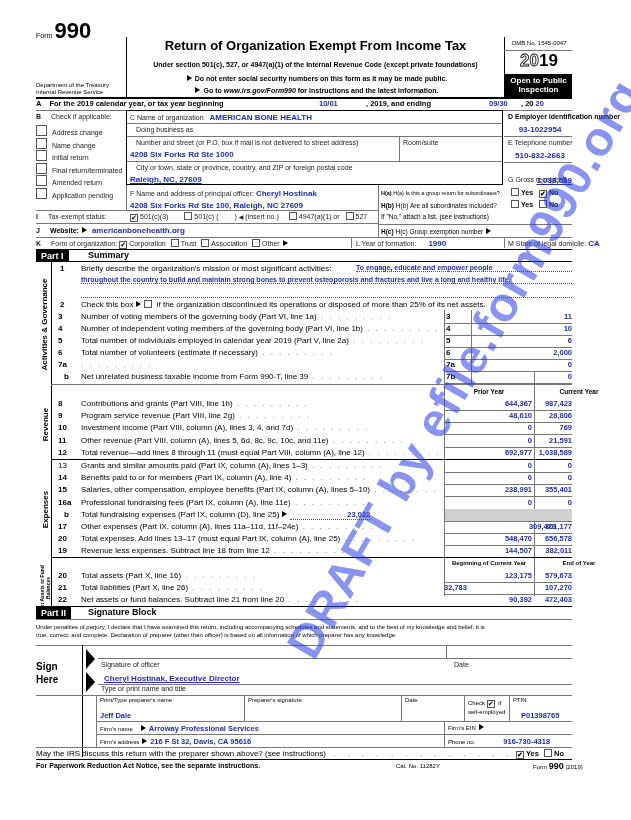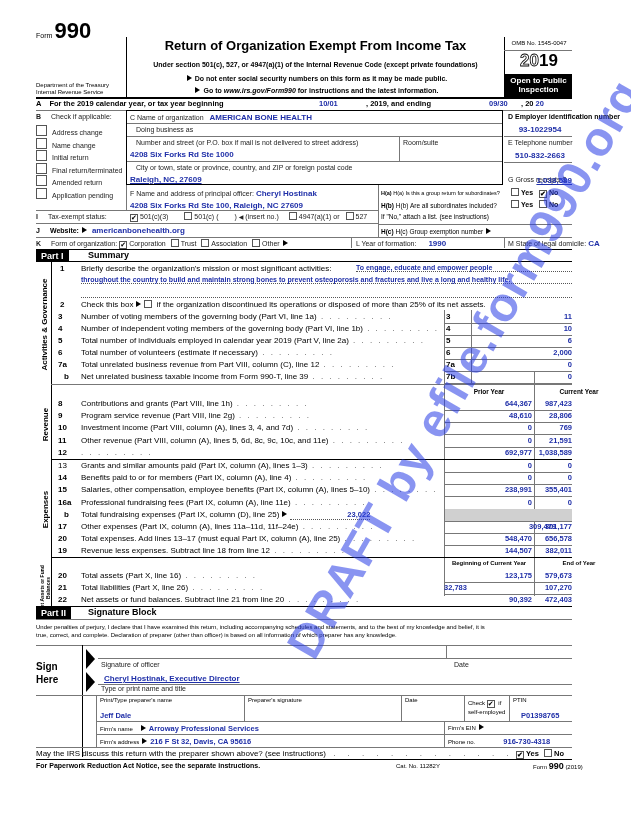--- a/index.html
+++ b/index.html
@@ -209,21 +209,21 @@
       </div>
       <div>
         <div class="abs" style="left:22px;top:348px;font-size:8px;font-weight:bold;">6</div>
         <div class="abs" style="left:45px;top:348px;font-size:8px;width:360px;overflow:hidden;"><span style=" ">Total number of volunteers (estimate if necessary)</span><span class="dots"></span></div>
         <div class="abs" style="left:410px;top:348px;width:30px;font-size:8px;font-weight:bold;">6</div>
         <div class="abs blue" style="left:440px;top:348px;width:96px;text-align:right;font-size:7.5px;">2,000</div>
         <div class="hthin" style="left:408px;top:359px;width:128px;"></div>
       </div>
       <div>
         <div class="abs" style="left:22px;top:360px;font-size:8px;font-weight:bold;">7a</div>
-        <div class="abs" style="left:45px;top:360px;font-size:8px;width:360px;overflow:hidden;"><span style=" ">Total unrelated business revenue from Part VIII, column (C), line 12</span><span class="dots"></span></div>
+        <div class="abs" style="left:45px;top:360px;font-size:8px;width:360px;overflow:hidden;"><span class="dots"></span></div>
         <div class="abs" style="left:410px;top:360px;width:30px;font-size:8px;font-weight:bold;">7a</div>
         <div class="abs blue" style="left:440px;top:360px;width:96px;text-align:right;font-size:7.5px;">0</div>
         <div class="hthin" style="left:408px;top:371px;width:128px;"></div>
       </div>
       <div>
         <div class="abs" style="left:28px;top:372px;font-size:8px;font-weight:bold;">b</div>
         <div class="abs" style="left:45px;top:372px;font-size:8px;width:360px;overflow:hidden;"><span style=" ">Net unrelated business taxable income from Form 990-T, line 39</span><span class="dots"></span></div>
         <div class="abs" style="left:410px;top:372px;width:30px;font-size:8px;font-weight:bold;">7b</div>
         <div class="abs blue" style="left:440px;top:372px;width:96px;text-align:right;font-size:7.5px;">0</div>
         <div class="hthin" style="left:408px;top:383px;width:128px;"></div>
@@ -264,21 +264,21 @@
       </div>
       <div>
         <div class="abs" style="left:22px;top:435.6px;font-size:8px;font-weight:bold;">11</div>
         <div class="abs" style="left:45px;top:435.6px;font-size:8px;width:360px;overflow:hidden;"><span style=" ">Other revenue (Part VIII, column (A), lines 5, 6d, 8c, 9c, 10c, and 11e)</span><span class="dots"></span></div>
         <div class="abs blue" style="left:408px;top:435.6px;width:88px;text-align:right;font-size:7.5px;">0</div>
         <div class="abs blue" style="left:498px;top:435.6px;width:38px;text-align:right;font-size:7.5px;">21,591</div>
         <div class="hthin" style="left:408px;top:446.6px;width:128px;"></div>
       </div>
       <div>
         <div class="abs" style="left:22px;top:447.8px;font-size:8px;font-weight:bold;">12</div>
-        <div class="abs" style="left:45px;top:447.8px;font-size:8px;width:360px;overflow:hidden;"><span class="dots"></span></div>
+        <div class="abs" style="left:45px;top:447.8px;font-size:8px;width:360px;overflow:hidden;"><span style=" ">Total revenue—add lines 8 through 11 (must equal Part VIII, column (A), line 12)</span><span class="dots"></span></div>
         <div class="abs blue" style="left:408px;top:447.8px;width:88px;text-align:right;font-size:7.5px;">692,977</div>
         <div class="abs blue" style="left:498px;top:447.8px;width:38px;text-align:right;font-size:7.5px;">1,038,589</div>
         <div class="hthin" style="left:408px;top:458.8px;width:128px;"></div>
       </div>
     </div>
   <div class="hline" style="left:15px;top:459px;width:521px;"></div>
   <div id="exp-lines">
       <div>
         <div class="abs" style="left:22px;top:461px;font-size:8px;font-weight:normal;">13</div>
         <div class="abs" style="left:45px;top:461px;font-size:8px;width:360px;overflow:hidden;"><span style=" ">Grants and similar amounts paid (Part IX, column (A), lines 1–3)</span><span class="dots"></span></div>

